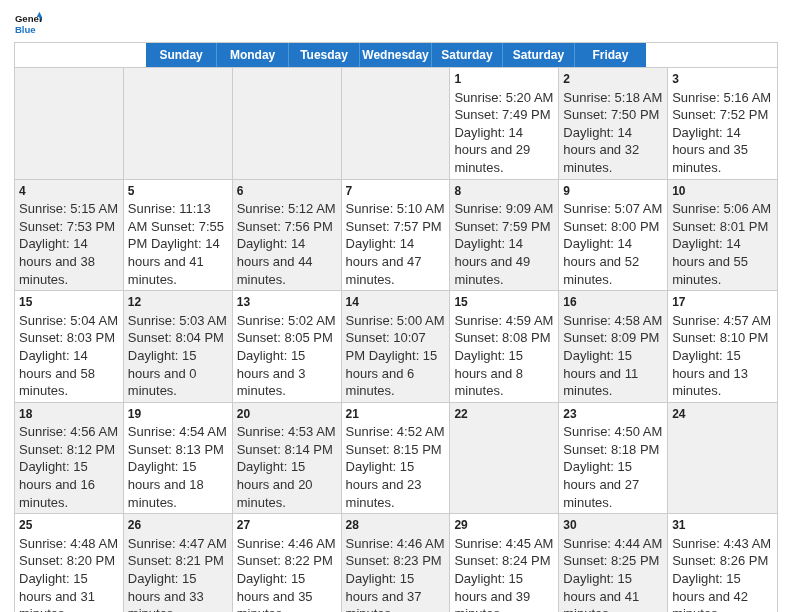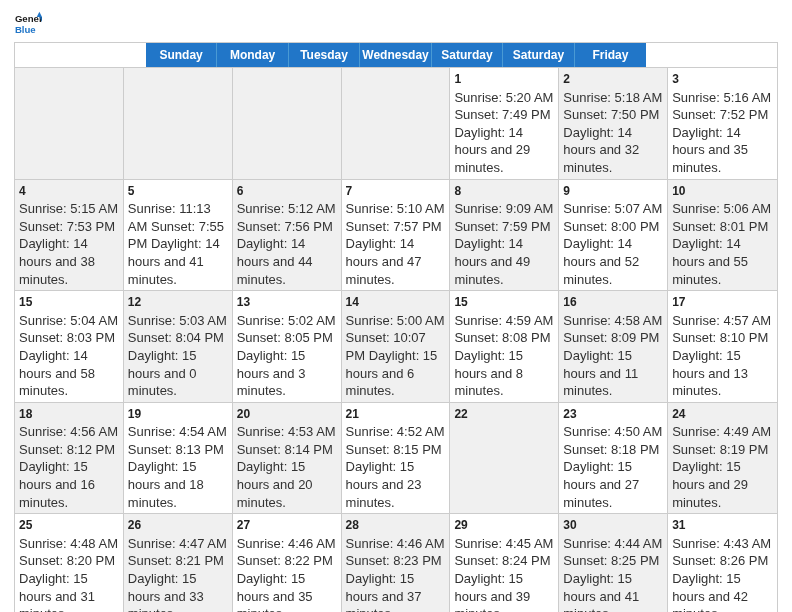--- a/index.html
+++ b/index.html
@@ -299,24 +299,20 @@
           </div>
           <div class="cal-cell">
             <span class="day-number">23</span>
             <div class="cell-text">Sunrise: 4:50 AM
 Sunset: 8:18 PM
 Daylight: 15 hours
 and 27 minutes.</div>
           </div>
           <div class="cal-cell shaded">
             <span class="day-number">24</span>
-            <div class="cell-text">Sunrise: 4:49 AM
-Sunset: 8:19 PM
-Daylight: 15 hours
-and 29 minutes.</div>
           </div>
         </div>
         <div class="cal-row">
           <div class="cal-cell">
             <span class="day-number">25</span>
             <div class="cell-text">Sunrise: 4:48 AM
 Sunset: 8:20 PM
 Daylight: 15 hours
 and 31 minutes.</div>
           </div>

